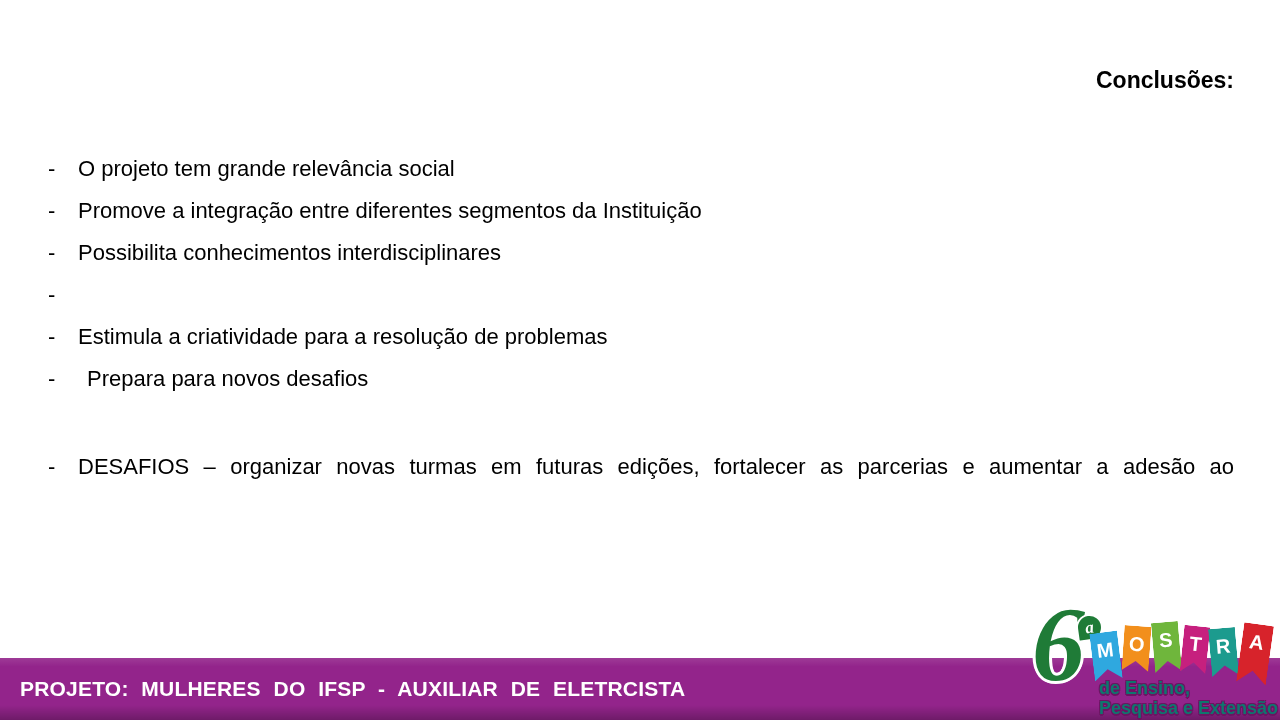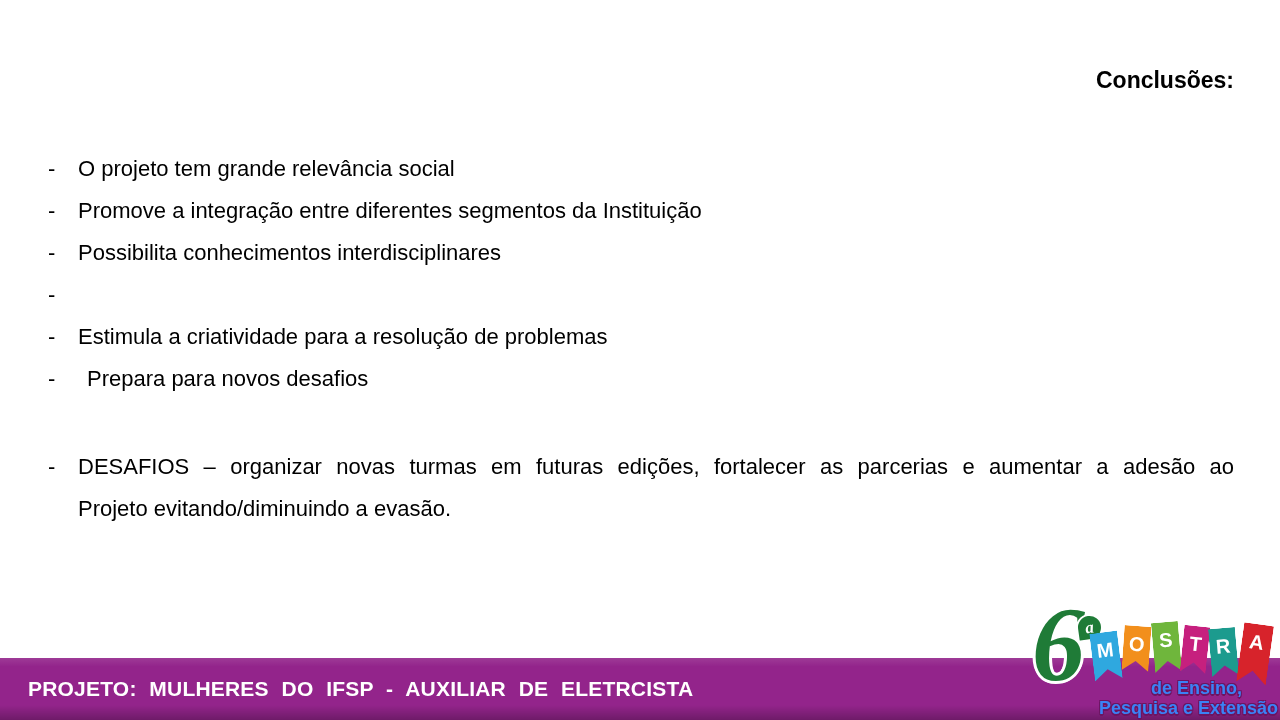--- a/index.html
+++ b/index.html
@@ -21,21 +21,21 @@
   .text { flex: 1; min-width: 0; }
   .jline { text-align: justify; text-align-last: justify; }
   .item-indent .text { padding-left: 9px; }
   .item-gap { margin-top: 46px; }
   .b { font-weight: normal; }
 
   
   .footer-bar {
     position: absolute; left: 0; top: 658px; width: 1280px; height: 62px;
     display: flex; align-items: center;
-    padding-left: 28px; box-sizing: border-box;
+    padding-left: 20px; box-sizing: border-box;
     background-image: linear-gradient(to bottom,
       rgba(255,255,255,0.10) 0%, rgba(0,0,0,0) 14%,
       rgba(0,0,0,0) 76%, rgba(0,0,0,0.25) 100%);
     z-index: 1;
   }
   .footer-text {
     color: #fff; font-size: 21px; font-weight: bold;
     word-spacing: 0.32em; letter-spacing: 0.2px;
     white-space: nowrap;
   }
@@ -69,21 +69,21 @@
     padding-top: 7px; box-sizing: border-box;
   }
   .flag-m { left: 2px;   top: 6px;  width: 28px; height: 48px; transform: rotate(-7deg); }
   .flag-o { left: 33px;  top: 0px;  width: 27px; height: 45px; transform: rotate(4deg); }
   .flag-s { left: 63px;  top: -4px; width: 27px; height: 50px; transform: rotate(-5deg); }
   .flag-t { left: 92px;  top: 0px;  width: 26px; height: 47px; transform: rotate(6deg); }
   .flag-r { left: 120px; top: 2px;  width: 27px; height: 48px; transform: rotate(-5deg); }
   .flag-a { left: 150px; top: -2px; width: 30px; height: 60px; transform: rotate(8deg); }
   .logo-tagline {
     position: absolute; right: 2px; top: 72px;
-    text-align: right; color: #3b82f6; font-weight: bold;
+    text-align: left; color: #0f766e; font-weight: bold;
     font-size: 18px; line-height: 20px; white-space: nowrap;
     text-shadow: -1px -1px 0 #6b1562, 1px -1px 0 #6b1562,
                  -1px 1px 0 #6b1562, 1px 1px 0 #6b1562, 0 2px 0 #6b1562;
   }
   .logo-tagline .l1 { margin-right: 36px; }
 </style>
 </head>
 <body>
 
 <div class="slide">
@@ -121,21 +121,20 @@
 
       <div class="item item-indent">
         <div class="marker">-</div>
         <div class="text">Prepara para novos desafios</div>
       </div>
 
       <div class="item item-gap">
         <div class="marker">-</div>
         <div class="text">
           <div class="jline"><span class="b">DESAFIOS</span><span> – organizar novas turmas em futuras edições, fortalecer as parcerias e aumentar a adesão ao</span></div>
-          <div>Projeto evitando/diminuindo a evasão.</div>
         </div>
       </div>
 
     </div>
   </div>
 
   <div class="footer-bar" style="background-color: rgb(147, 36, 139);">
     <span class="footer-text">PROJETO: MULHERES DO IFSP - AUXILIAR DE ELETRCISTA</span>
   </div>
 

